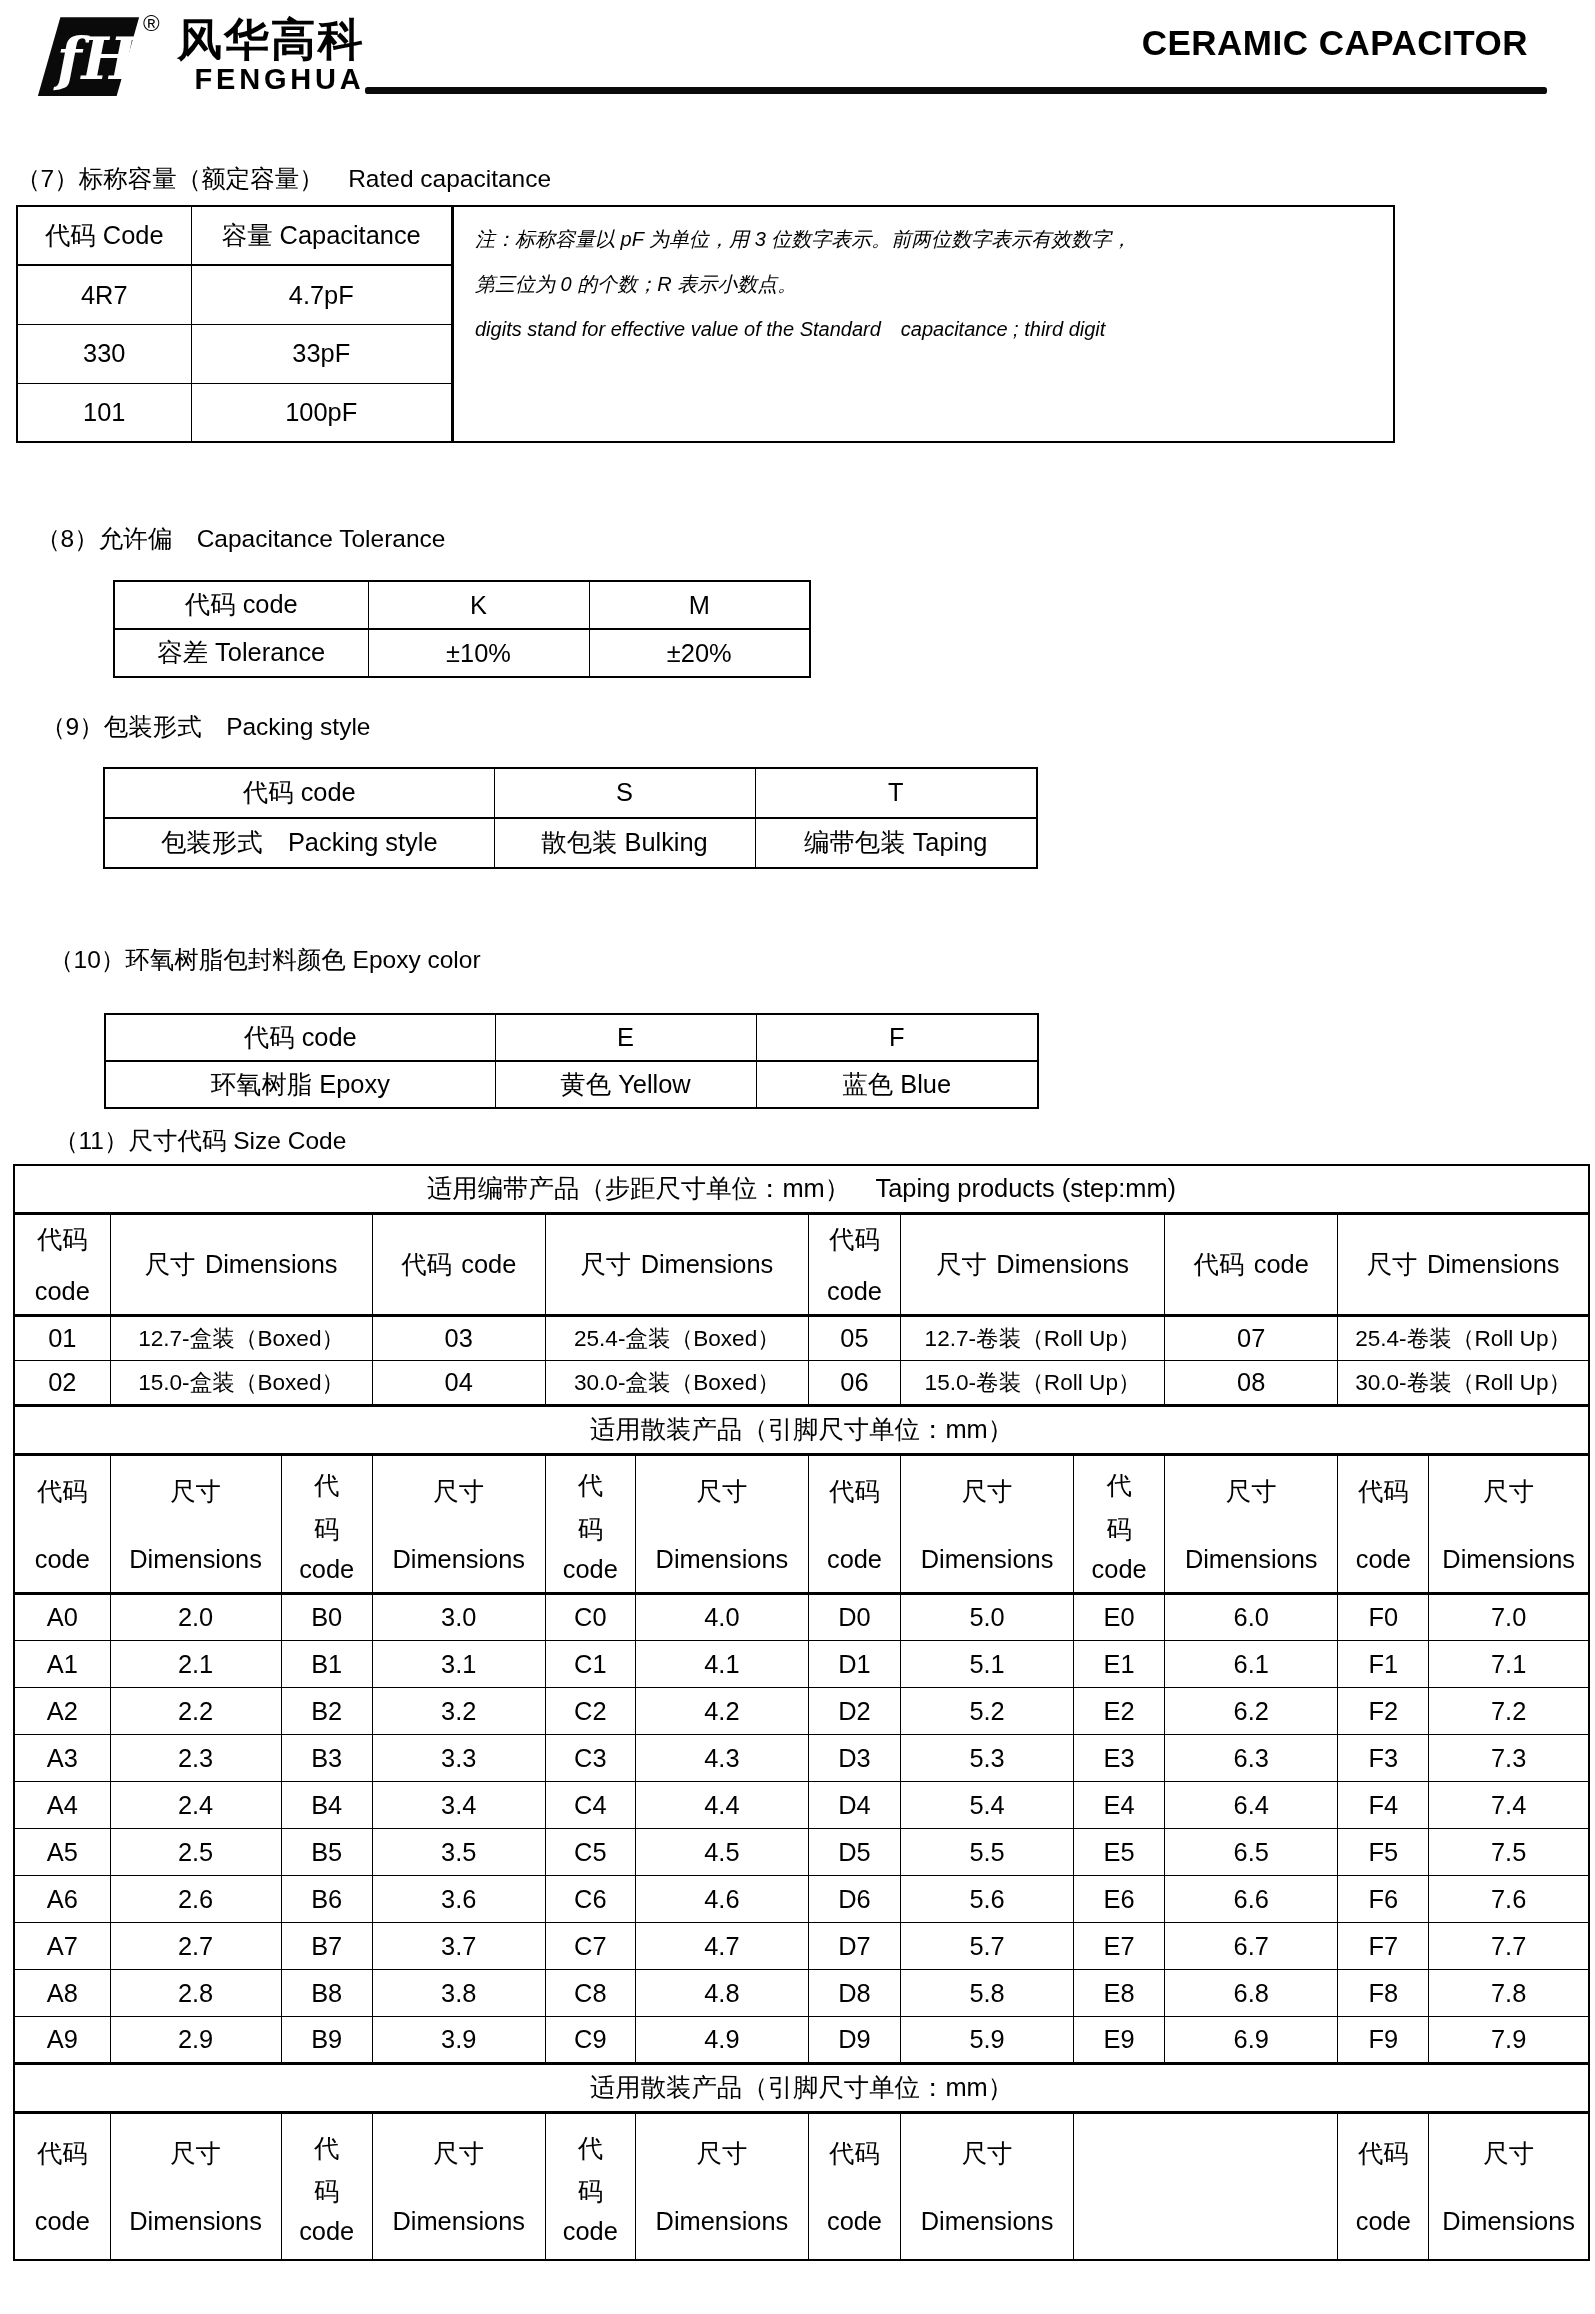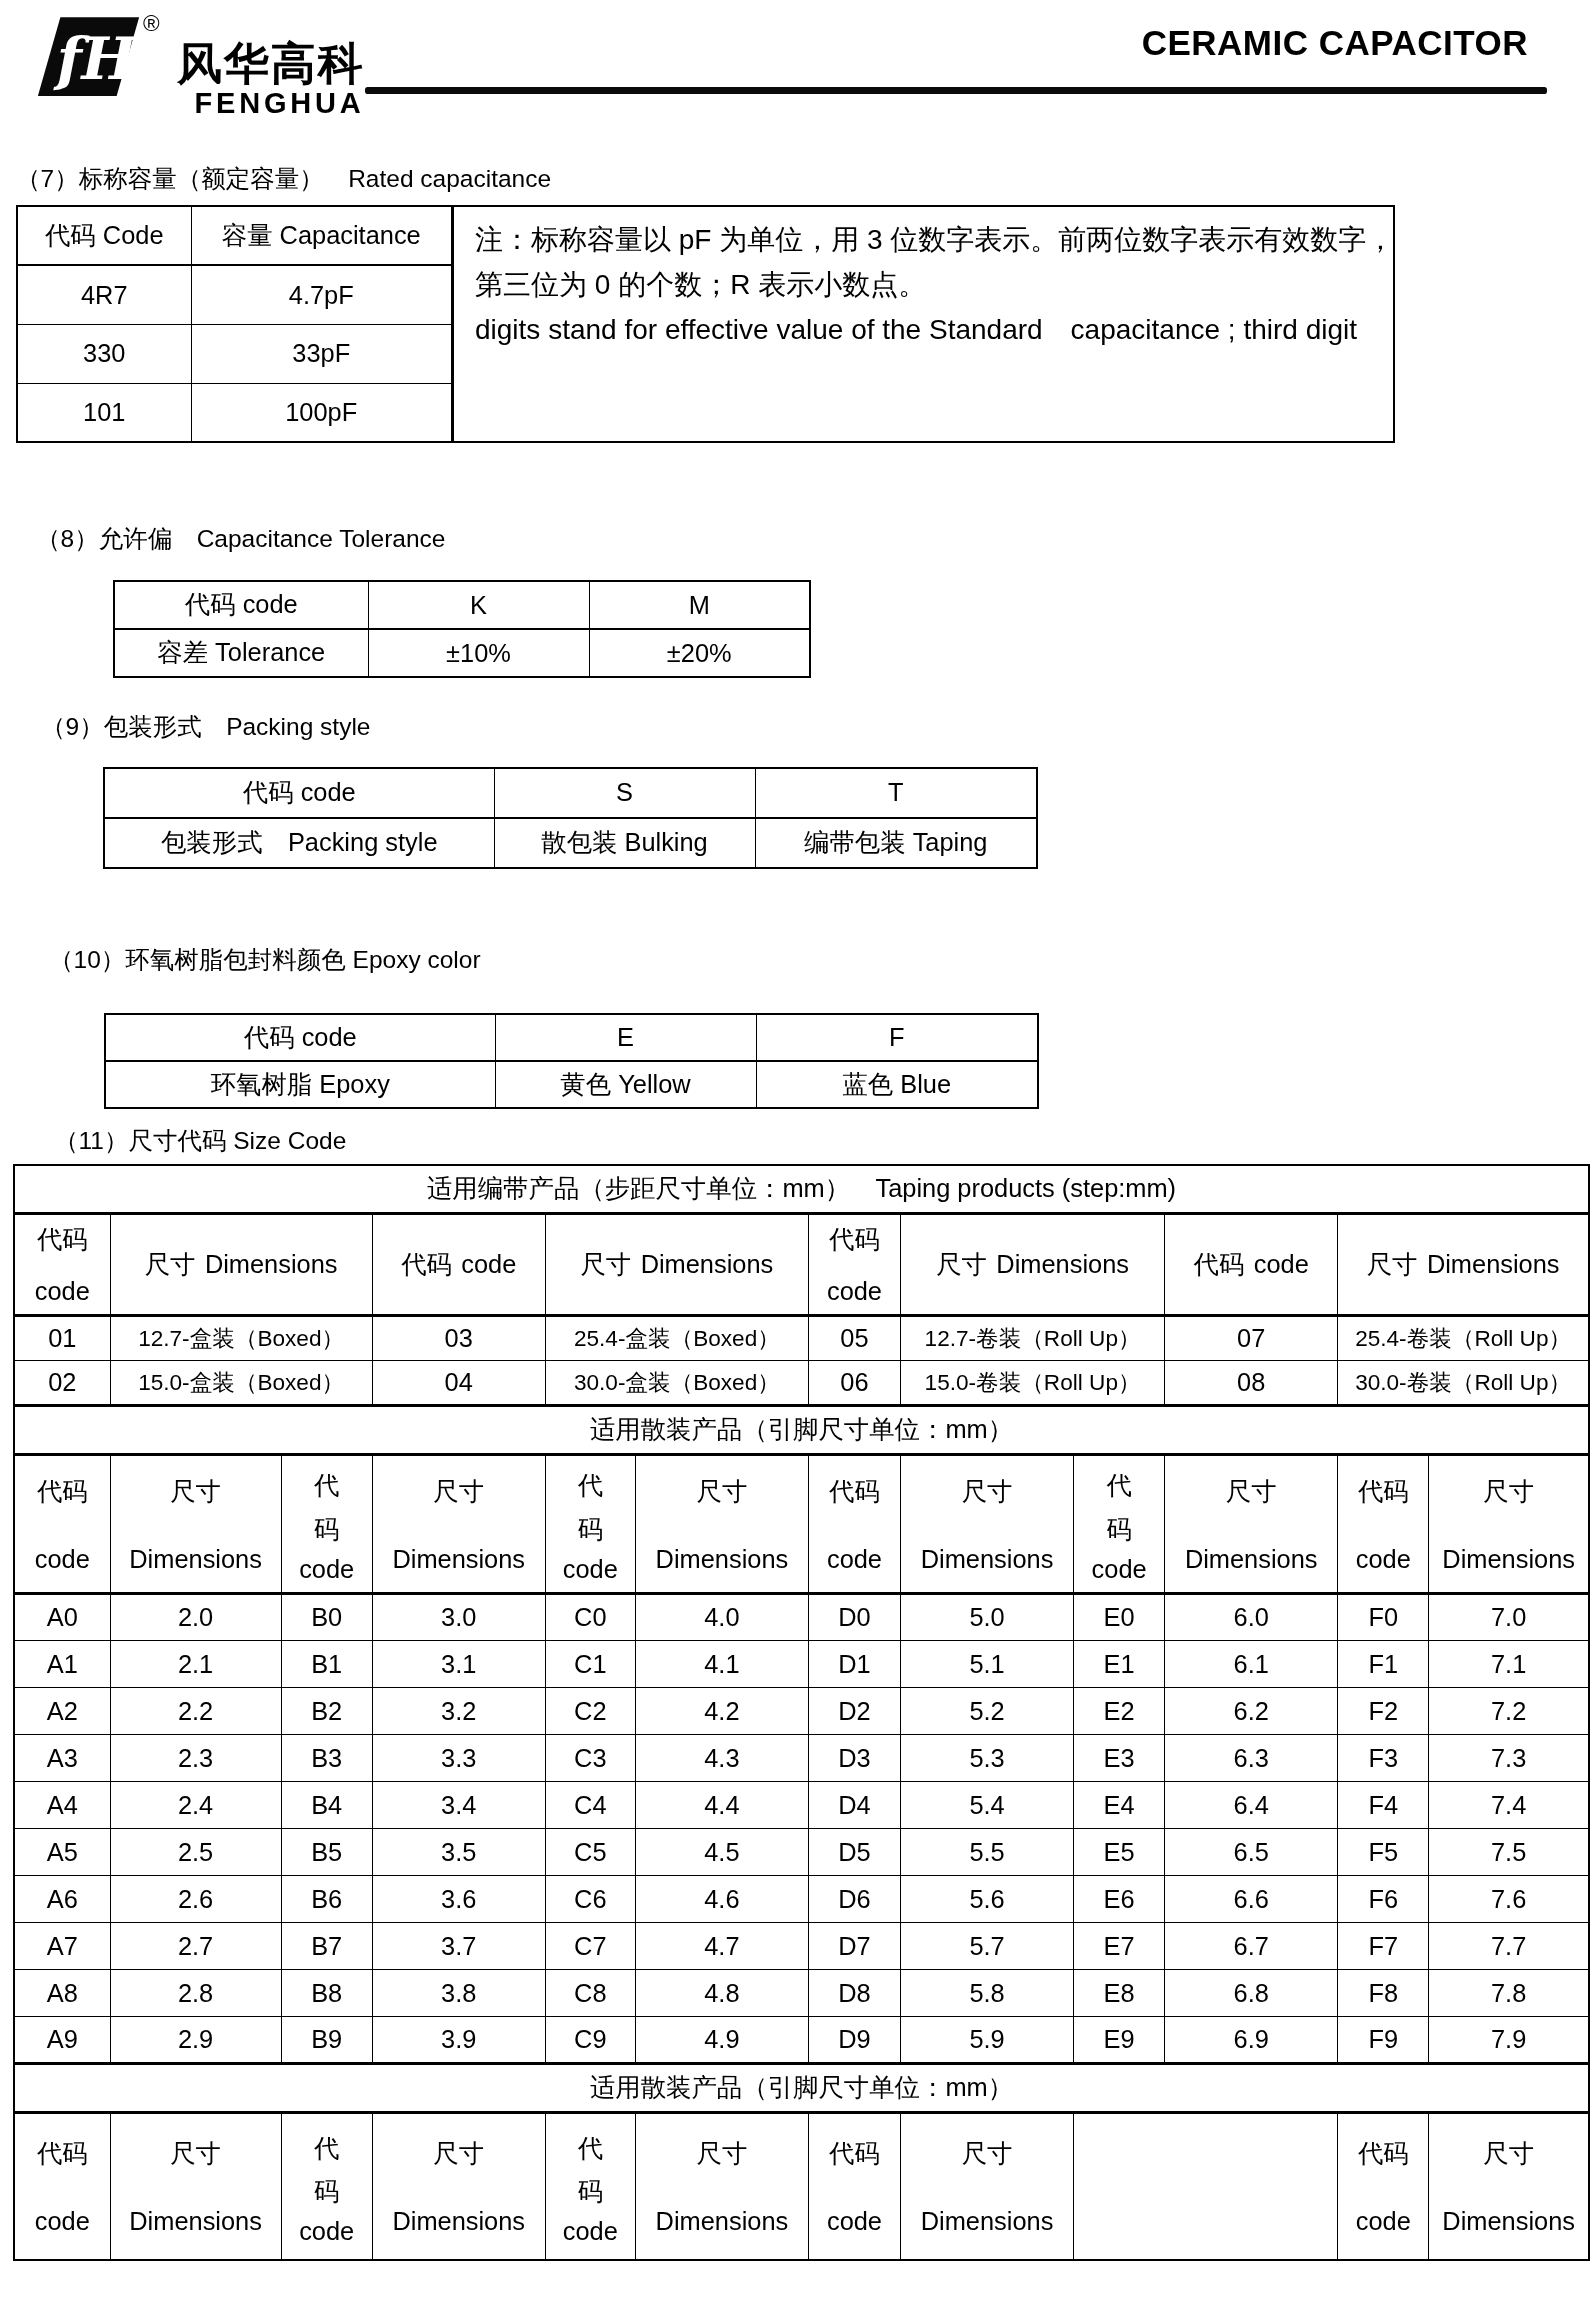--- a/index.html
+++ b/index.html
@@ -8,38 +8,38 @@
     width:1595px; height:2315px; position:relative;
     background:#ffffff; color:#000;
     font-family:"Liberation Sans","DejaVu Sans",sans-serif;
   }
 
   
   .hdr { position:absolute; top:0; left:0; width:1595px; height:105px;text-align:right; }
   .logo-mark { position:absolute; left:36px; top:17px; width:105px; height:79px; }
   .reg { position:absolute; left:143px; top:11.3px; font-size:22.6px; }
   .brand { position:absolute; left:177px; top:17px; }
-  .brand-cn { font-size:45px; font-weight:bold; letter-spacing:1.9px; line-height:1.0;margin-top:24px; }
+  .brand-cn { font-size:45px; font-weight:bold; letter-spacing:1.9px; line-height:1.0; }
   .brand-en { font-size:29px; font-weight:bold; letter-spacing:3.8px; line-height:1.0; margin-top:2.8px; }
   .doc-title { position:absolute; top:22.6px; right:67px; font-size:35px; font-weight:bold; letter-spacing:0.5px; }
   .hdr-rule { position:absolute; left:365px; top:87px; width:1182px; height:6.6px; background:#0a0a0a; border-radius:2.8px; }
 
   
   .sec-title { font-size:24.5px; line-height:30px; white-space:nowrap; }
   table { border-collapse:collapse; table-layout:fixed; }
   td { border:1.9px solid #000; text-align:center; vertical-align:middle; font-size:25.4px; padding:0; overflow:hidden; }
 
   
   #s7 { position:absolute; left:16px; top:164px; }
   .s7-flex { display:flex; align-items:stretch; margin-top:11.3px; }
   .t7 { width:435px; border:2.8px solid #000; }
   .t7 td { height:59px; }
   .t7 tr.hd td { border-bottom:2.8px solid #000; }
   .notebox { width:942px; border:2.8px solid #000; border-left:1.9px solid #000; padding:9.4px 17px 5.6px 21px; }
-  .note-line { font-size:28px; line-height:45px; white-space:nowrap; }
+  .note-line { font-size:20px; line-height:45px; white-space:nowrap;font-style:italic; }
 
   
   #s8 { position:absolute; left:36px; top:524px; }
   #s9 { position:absolute; left:41px; top:712px; }
   #s10 { position:absolute; left:49px; top:945px; }
   .t8 { margin:26px 0 0 77px; width:697px; border:2.8px solid #000; }
   .t8 td { height:48px; }
   .t9 { margin:24.5px 0 0 62px; width:933px; border:2.8px solid #000; }
   .t9 td { height:50px; }
   .t10 { margin:38px 0 0 55px; width:933px; border:2.8px solid #000; }

